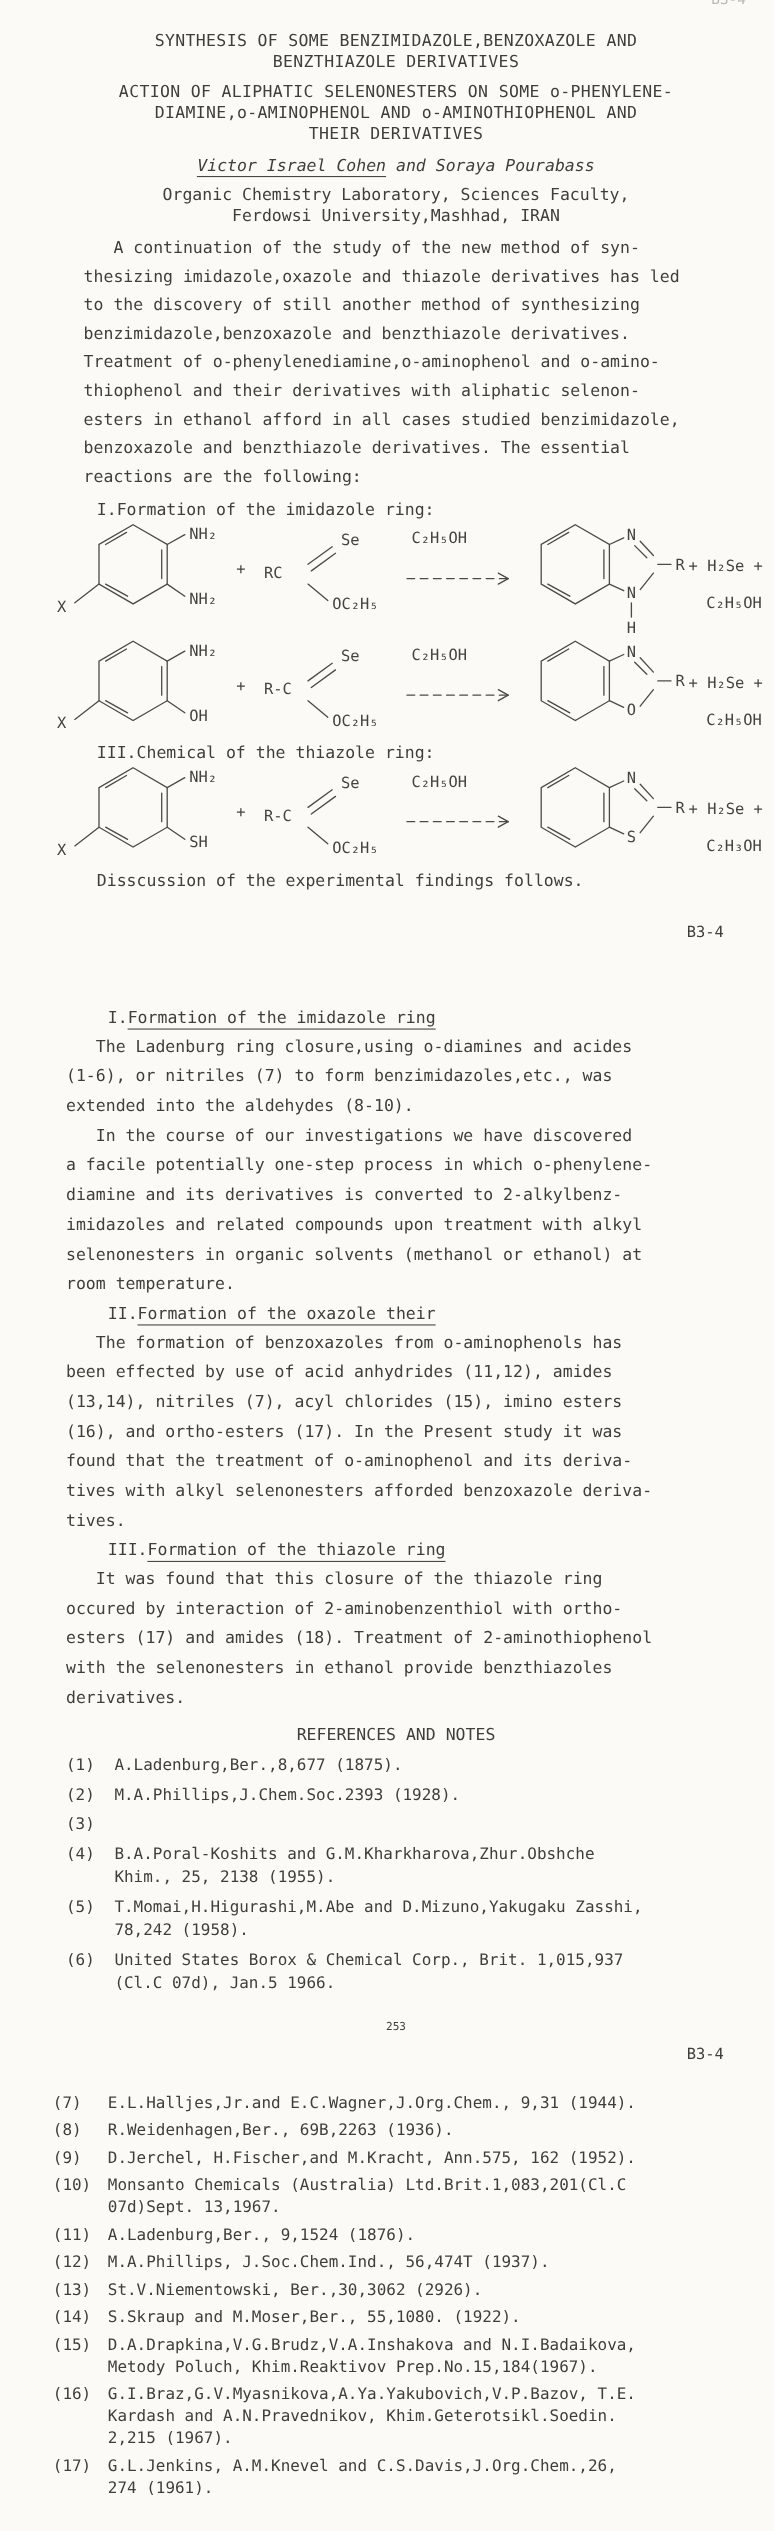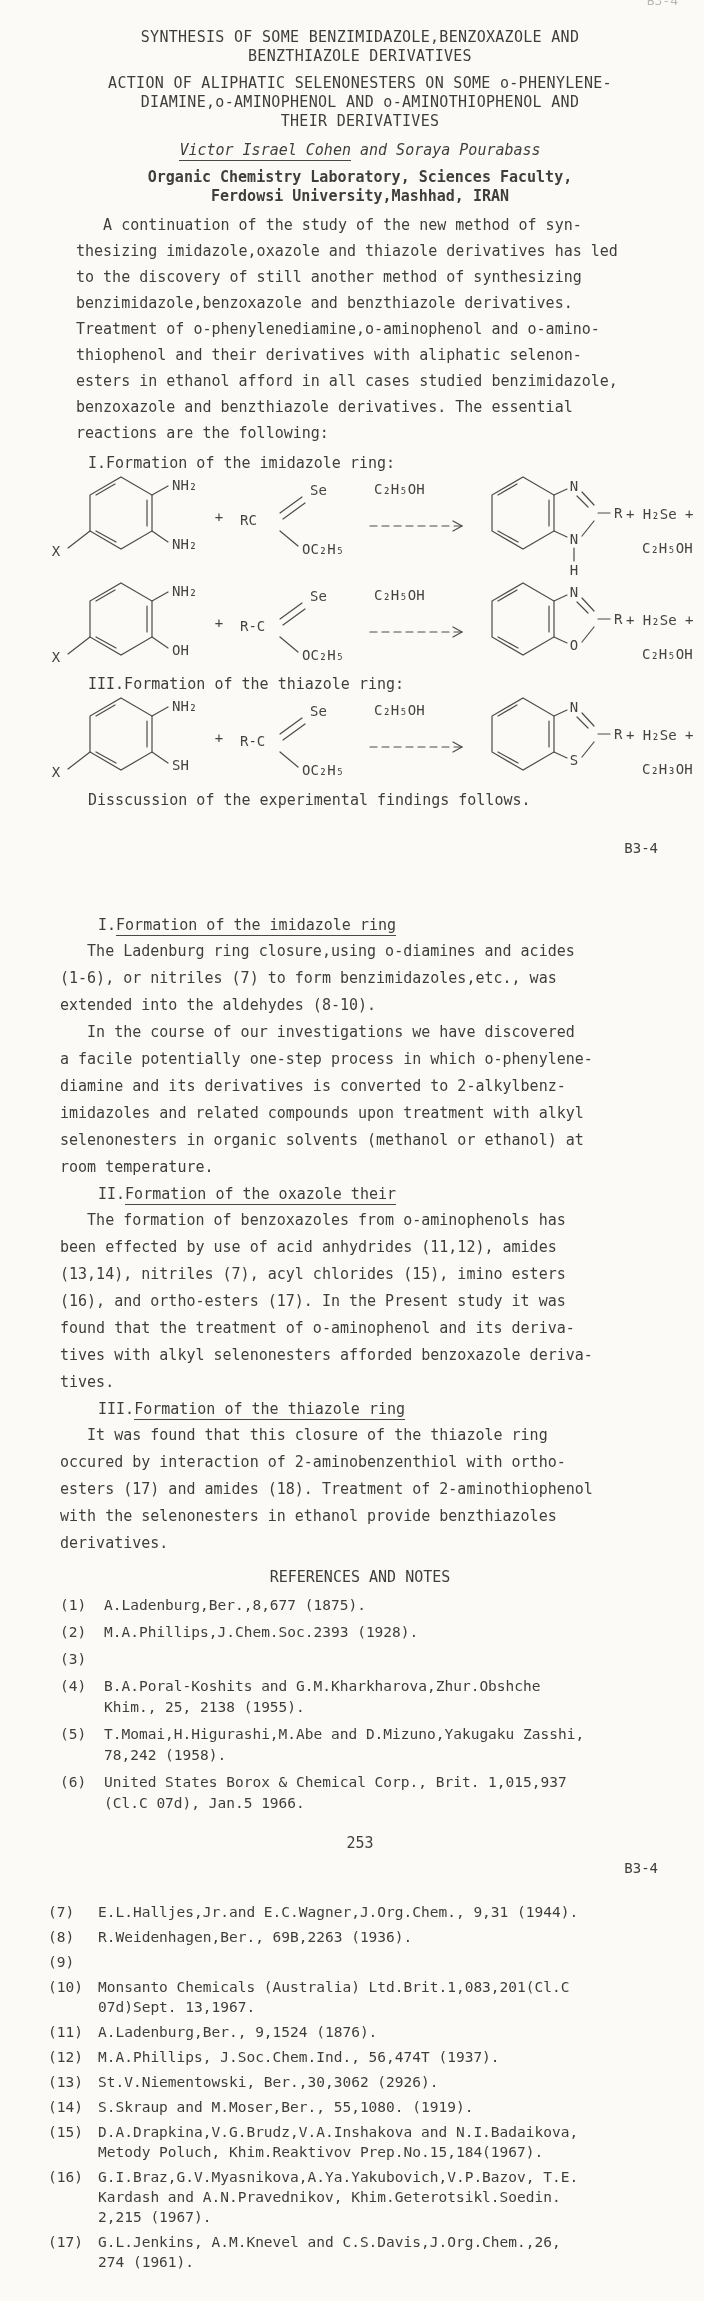--- a/index.html
+++ b/index.html
@@ -9,39 +9,39 @@
     font-family:"DejaVu Sans Mono","Liberation Mono",monospace;
     font-size:15px;
   }
   .page-wrap{padding:28px 44px 0 60px;position:relative;}
   .center{text-align:center;}
   .pre{white-space:pre-wrap;}
   .title{line-height:19px;margin:0 0 8px 0;letter-spacing:.3px;}
   .subtitle{line-height:19px;margin:0 0 10px 0;letter-spacing:.3px;}
   .authors{line-height:19px;margin:0 0 8px 0;font-style:italic;}
   .underline{border-bottom:1.2px solid #4a4843;padding-bottom:1px;}
-  .affil{line-height:19px;margin:0 0 6px 0;font-weight:bold;}
+  .affil{line-height:19px;margin:0 0 6px 0;}
   .abstract{line-height:26px;margin:0 0 0 16px;}
   .scheme-h{line-height:20px;margin:7px 0 0 28px;}
   svg.scheme{display:block;margin:2px 0 0 -34px;}
   svg.scheme text{font-family:"DejaVu Sans Mono","Liberation Mono",monospace;font-size:14px;fill:#45433d;}
   svg.scheme line,svg.scheme polygon,svg.scheme path{stroke:#4d4b45;stroke-width:1.2;fill:none;stroke-linecap:round;}
   .discussion{line-height:24px;margin:6px 0 0 28px;}
   .mark-right{ text-align:right;padding-right:2px;font-size:14px;line-height:16px;}
   .footer-mark1{margin-top:28px;}
   .corner-mark{position:absolute;top:-7px;right:26px;opacity:.35;font-size:13px;}
   
   .p2{margin-top:58px;}
   .sec-h{line-height:22px;margin:2px 0 2px 38px;}
   .body-p{line-height:27px;margin:0;}
   .refs-title{line-height:20px;margin:10px 0 8px 0;}
   .ref{display:flex;line-height:21px;margin:0 0 6px 0;font-size:14.5px;}
   .ref-num{flex:none;width:44px;}
   .ref-text{white-space:pre-wrap;}
-  .page-num{line-height:18px;margin-top:20px;font-size:15px;}
+  .page-num{line-height:18px;margin-top:20px;font-size:10px;}
   .footer-mark2{margin-top:8px;}
   
   .p3{margin-top:26px;margin-left:-12px;}
   .p3 .ref{line-height:20px;margin:0 0 5px 0;}
   .p3 .ref-num{width:50px;}
 </style>
 </head>
 <body>
 
 <div class="page-wrap">
@@ -163,21 +163,21 @@
         <text x="548" y="97" text-anchor="middle">O</text>
         <line x1="572" y1="66" x2="584" y2="66"></line>
         <text x="588" y="71">R</text>
       </g>
       <g>
         <text x="600" y="72">+ H₂Se +</text>
         <text x="616" y="106">C₂H₅OH</text>
       </g>
     </svg>
 
-    <div class="scheme-h">III.Formation of the thiazole ring:</div>
+    <div class="scheme-h">III.Chemical of the thiazole ring:</div>
     <svg class="scheme" width="704" height="86" viewBox="0 28 704 86">
       <g>
         <polygon points="95,30 126,48 126,84 95,102 64,84 64,48"></polygon>
         <line x1="121" y1="53" x2="121" y2="79"></line>
         <line x1="90" y1="95" x2="70" y2="84"></line>
         <line x1="70" y1="48" x2="89" y2="37"></line>
         <line x1="64" y1="84" x2="42" y2="101"></line>
         <line x1="126" y1="48" x2="142" y2="39"></line>
         <line x1="126" y1="84" x2="142" y2="95"></line>
         <text x="30" y="109" text-anchor="middle">X</text>
@@ -297,41 +297,42 @@
     <div class="ref">
         <span class="ref-num">(7)</span>
         <span class="ref-text">E.L.Halljes,Jr.and E.C.Wagner,J.Org.Chem., 9,31 (1944).</span>
       </div>
     <div class="ref">
         <span class="ref-num">(8)</span>
         <span class="ref-text">R.Weidenhagen,Ber., 69B,2263 (1936).</span>
       </div>
     <div class="ref">
         <span class="ref-num">(9)</span>
+        <span class="ref-text">D.Jerchel, H.Fischer,and M.Kracht, Ann.575, 162 (1952).</span>
       </div>
     <div class="ref">
         <span class="ref-num">(10)</span>
         <span class="ref-text">Monsanto Chemicals (Australia) Ltd.Brit.1,083,201(Cl.C
 07d)Sept. 13,1967.</span>
       </div>
     <div class="ref">
         <span class="ref-num">(11)</span>
         <span class="ref-text">A.Ladenburg,Ber., 9,1524 (1876).</span>
       </div>
     <div class="ref">
         <span class="ref-num">(12)</span>
         <span class="ref-text">M.A.Phillips, J.Soc.Chem.Ind., 56,474T (1937).</span>
       </div>
     <div class="ref">
         <span class="ref-num">(13)</span>
         <span class="ref-text">St.V.Niementowski, Ber.,30,3062 (2926).</span>
       </div>
     <div class="ref">
         <span class="ref-num">(14)</span>
-        <span class="ref-text">S.Skraup and M.Moser,Ber., 55,1080. (1919).</span>
+        <span class="ref-text">S.Skraup and M.Moser,Ber., 55,1080. (1922).</span>
       </div>
     <div class="ref">
         <span class="ref-num">(15)</span>
         <span class="ref-text">D.A.Drapkina,V.G.Brudz,V.A.Inshakova and N.I.Badaikova,
 Metody Poluch, Khim.Reaktivov Prep.No.15,184(1967).</span>
       </div>
     <div class="ref">
         <span class="ref-num">(16)</span>
         <span class="ref-text">G.I.Braz,G.V.Myasnikova,A.Ya.Yakubovich,V.P.Bazov, T.E.
 Kardash and A.N.Pravednikov, Khim.Geterotsikl.Soedin.

